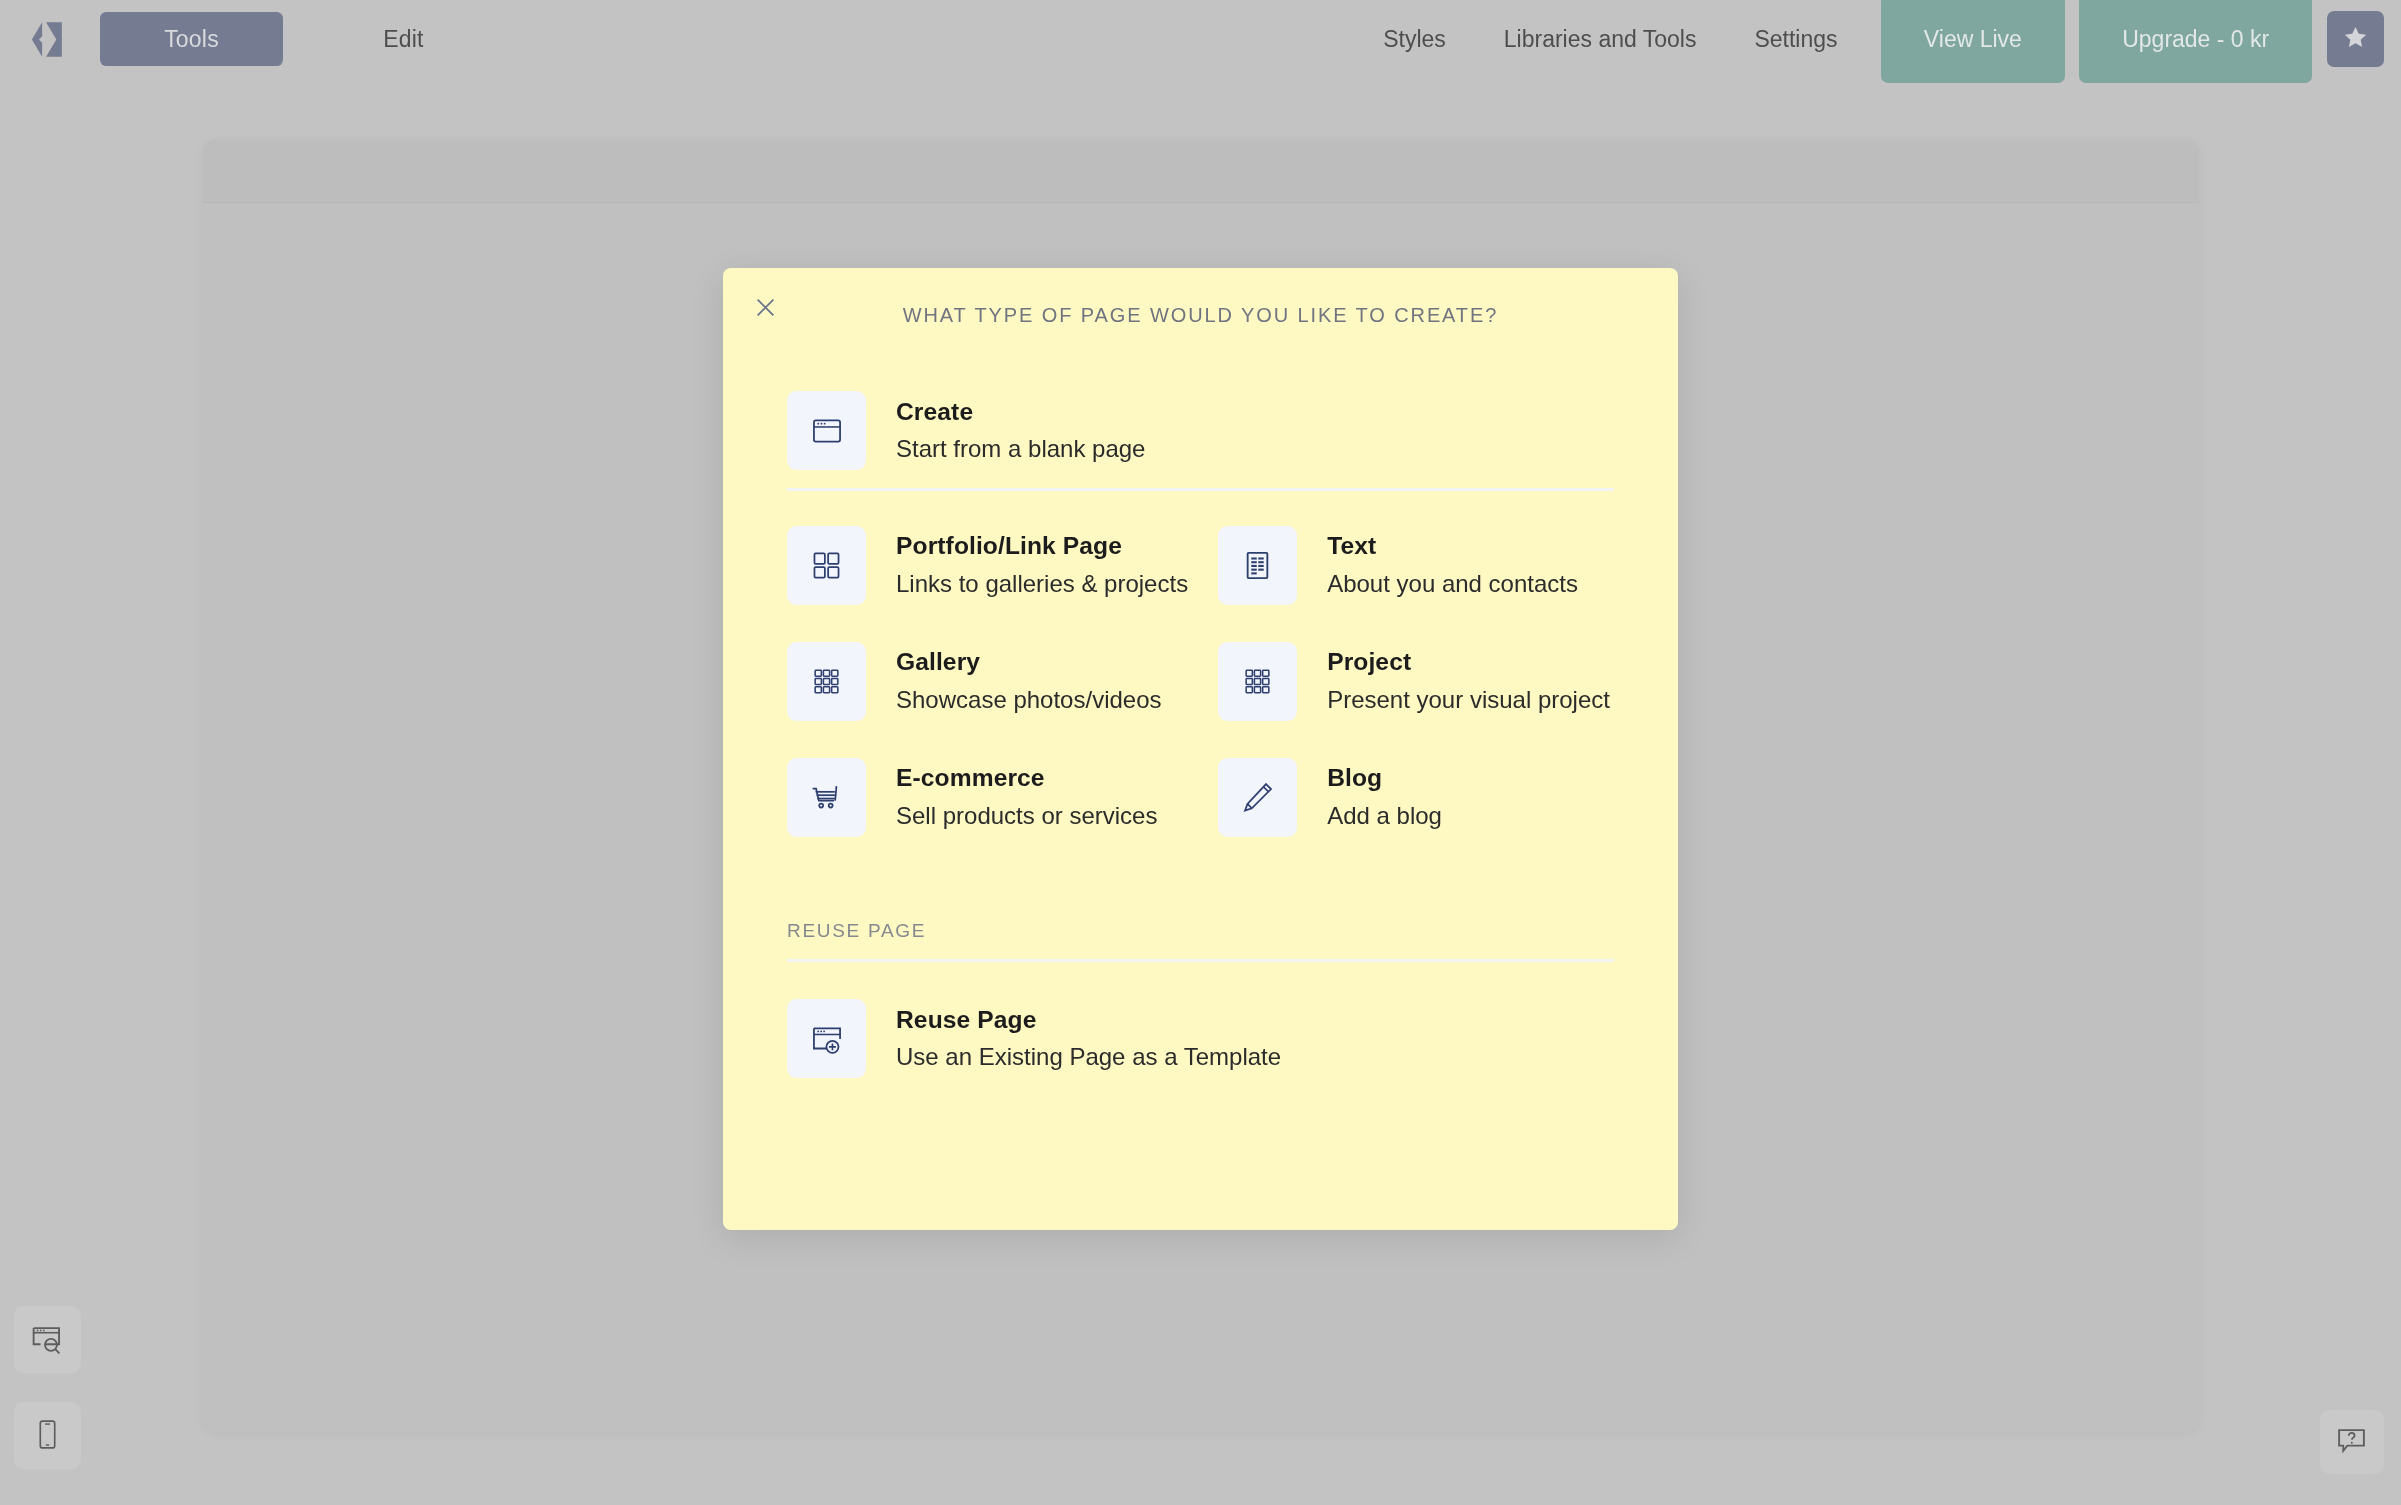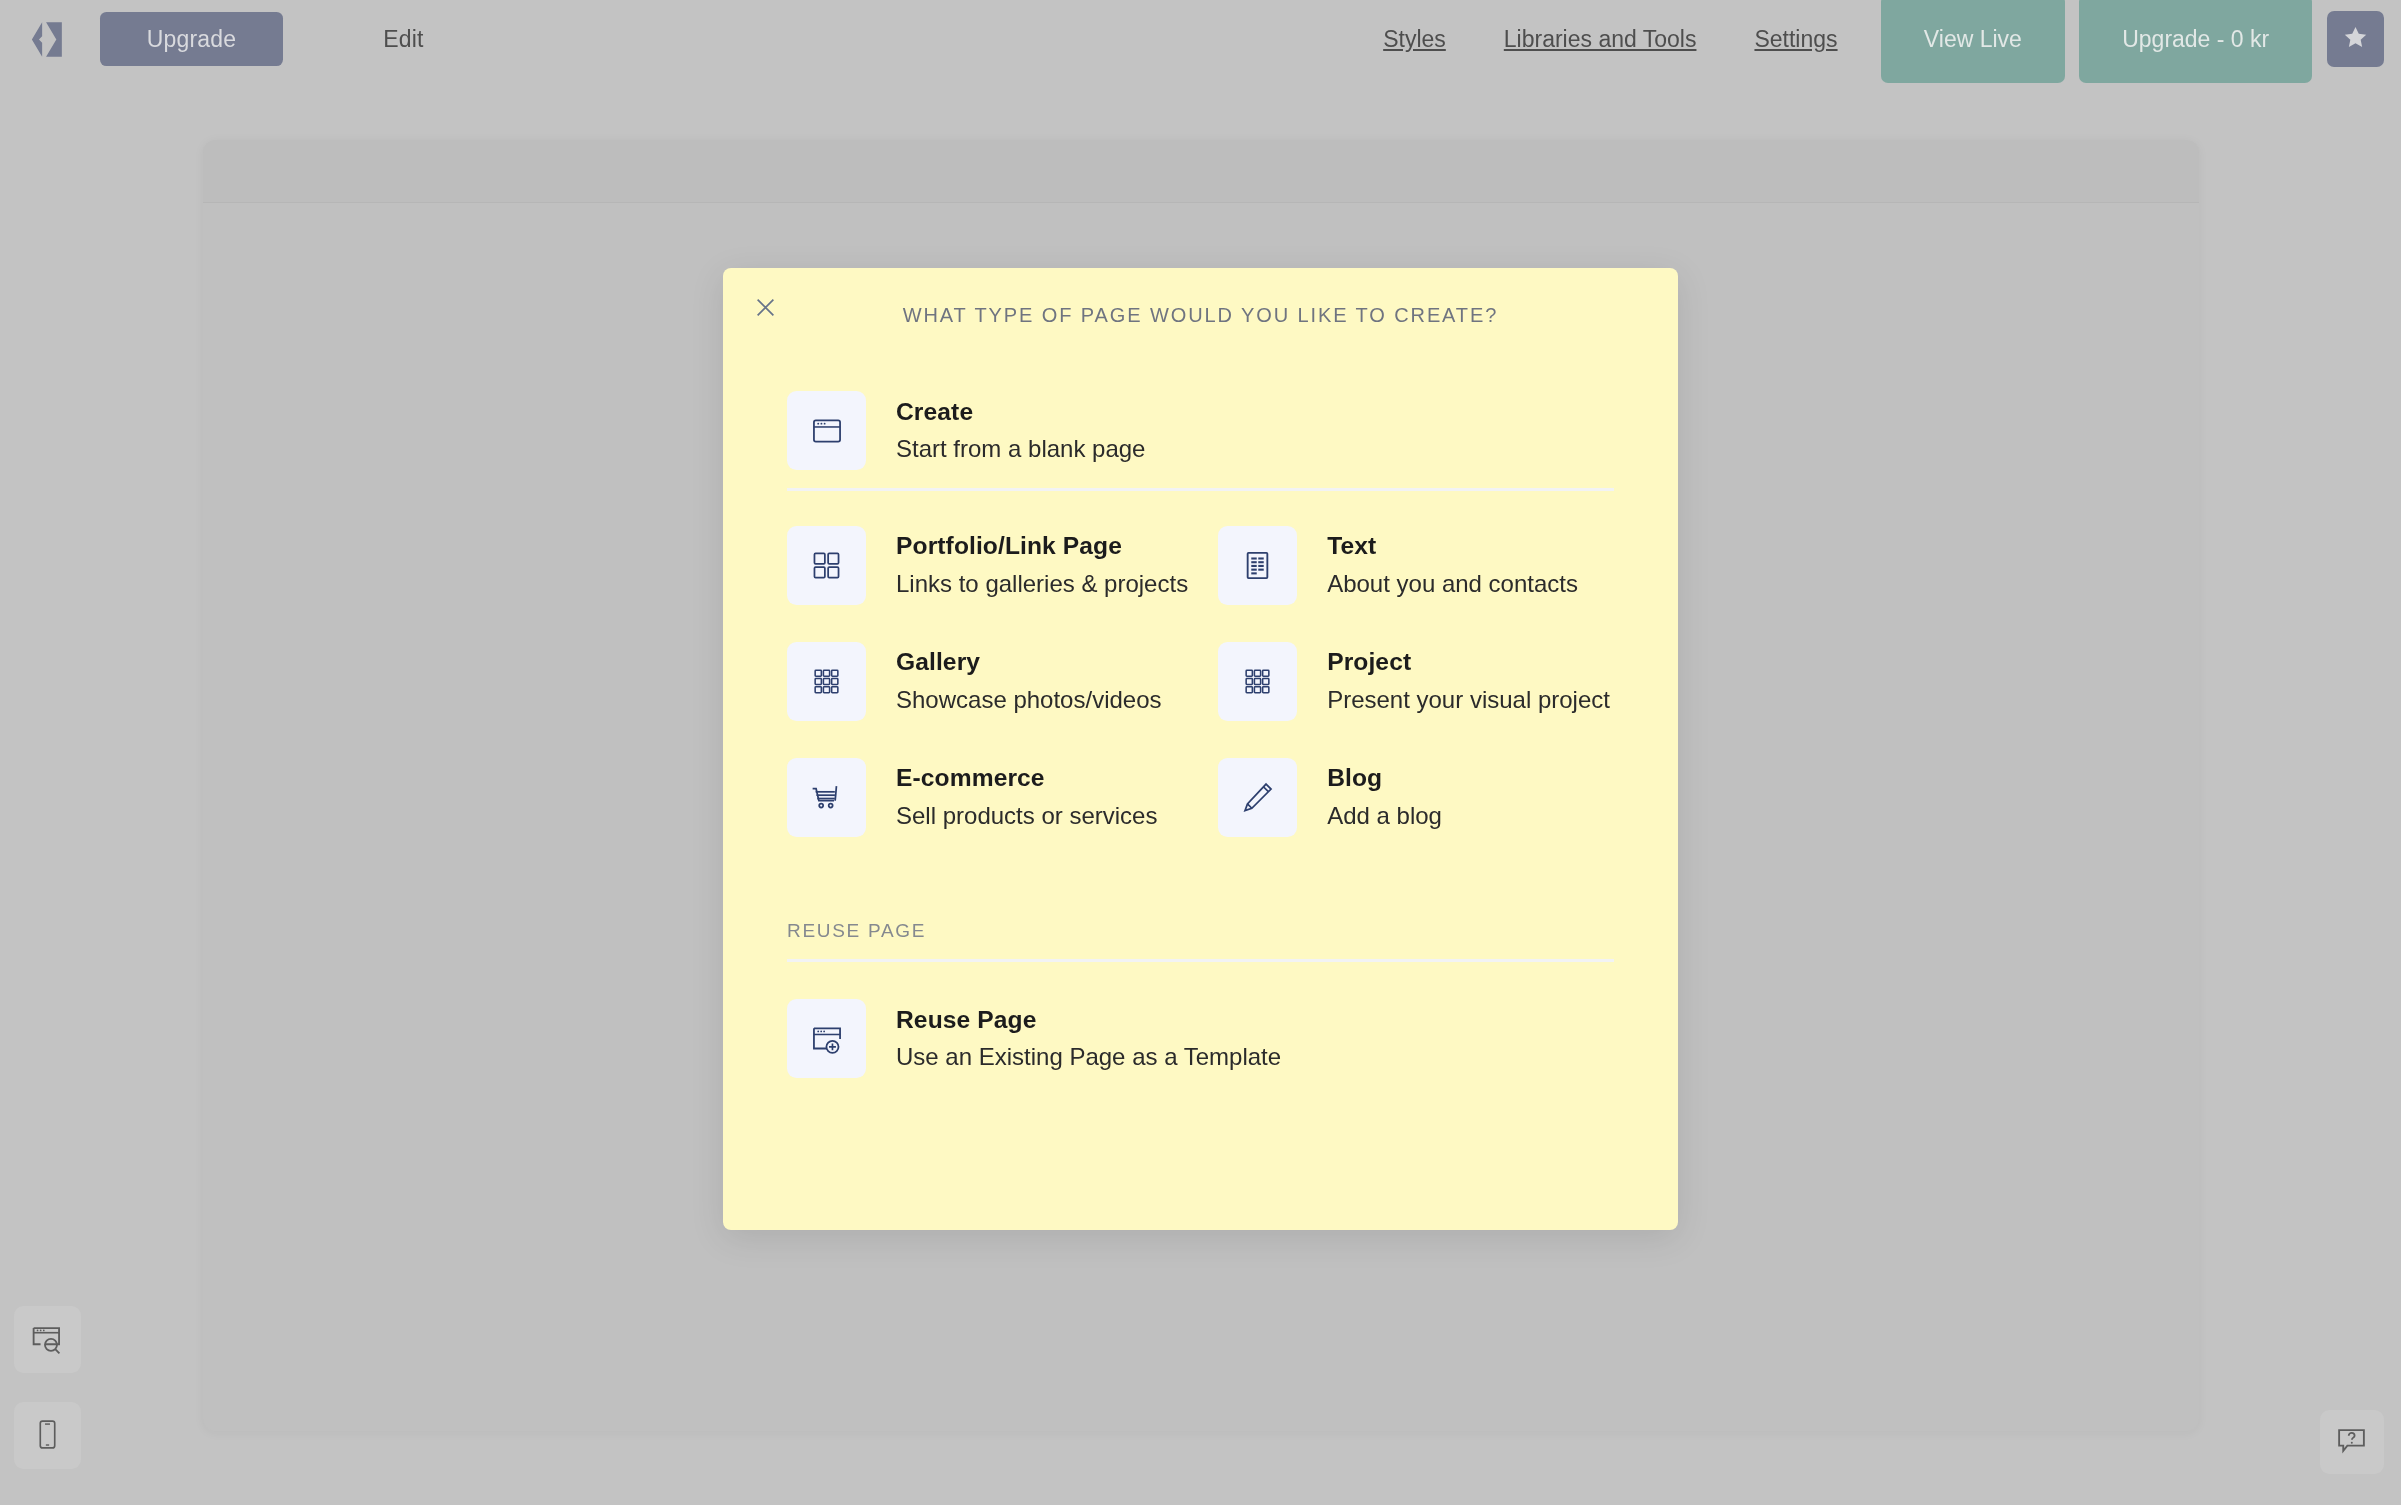--- a/index.html
+++ b/index.html
@@ -60,21 +60,20 @@
   .nav-link {
     font-size: 23px;
     color: #4e4e4e;
     padding: 0 29px;
     height: 54px;
     display: flex;
     align-items: center;
     cursor: pointer;
     user-select: none;
     white-space: nowrap;
-    text-decoration: underline;
   }
 
   .pill {
     height: 56px;
     border-radius: 7.1px;
     background: #7fa79f;
     color: #e2e8e6;
     font-size: 23px;
     display: flex;
     align-items: center;
@@ -251,21 +250,21 @@
 <div class="topbar">
 
   <div class="logo">
     <svg width="41" height="41" viewBox="0 0 52 52">
       <path d="M23 4 L10 26 L23 48 L23 30 L19 26 L23 22 Z" fill="#757b91"></path>
       <path d="M28 4 L48 4 L48 48 L28 48 L41 26 Z" fill="#757b91"></path>
     </svg>
   </div>
 
   <div class="nav-btn active">
-    <span>Upgrade</span>
+    <span>Tools</span>
   </div>
   <div class="nav-gap"></div>
   <div class="nav-btn">
     <span>Edit</span>
   </div>
 
   <div class="spacer"></div>
 
   <div class="nav-link">
     <span>Styles</span>

